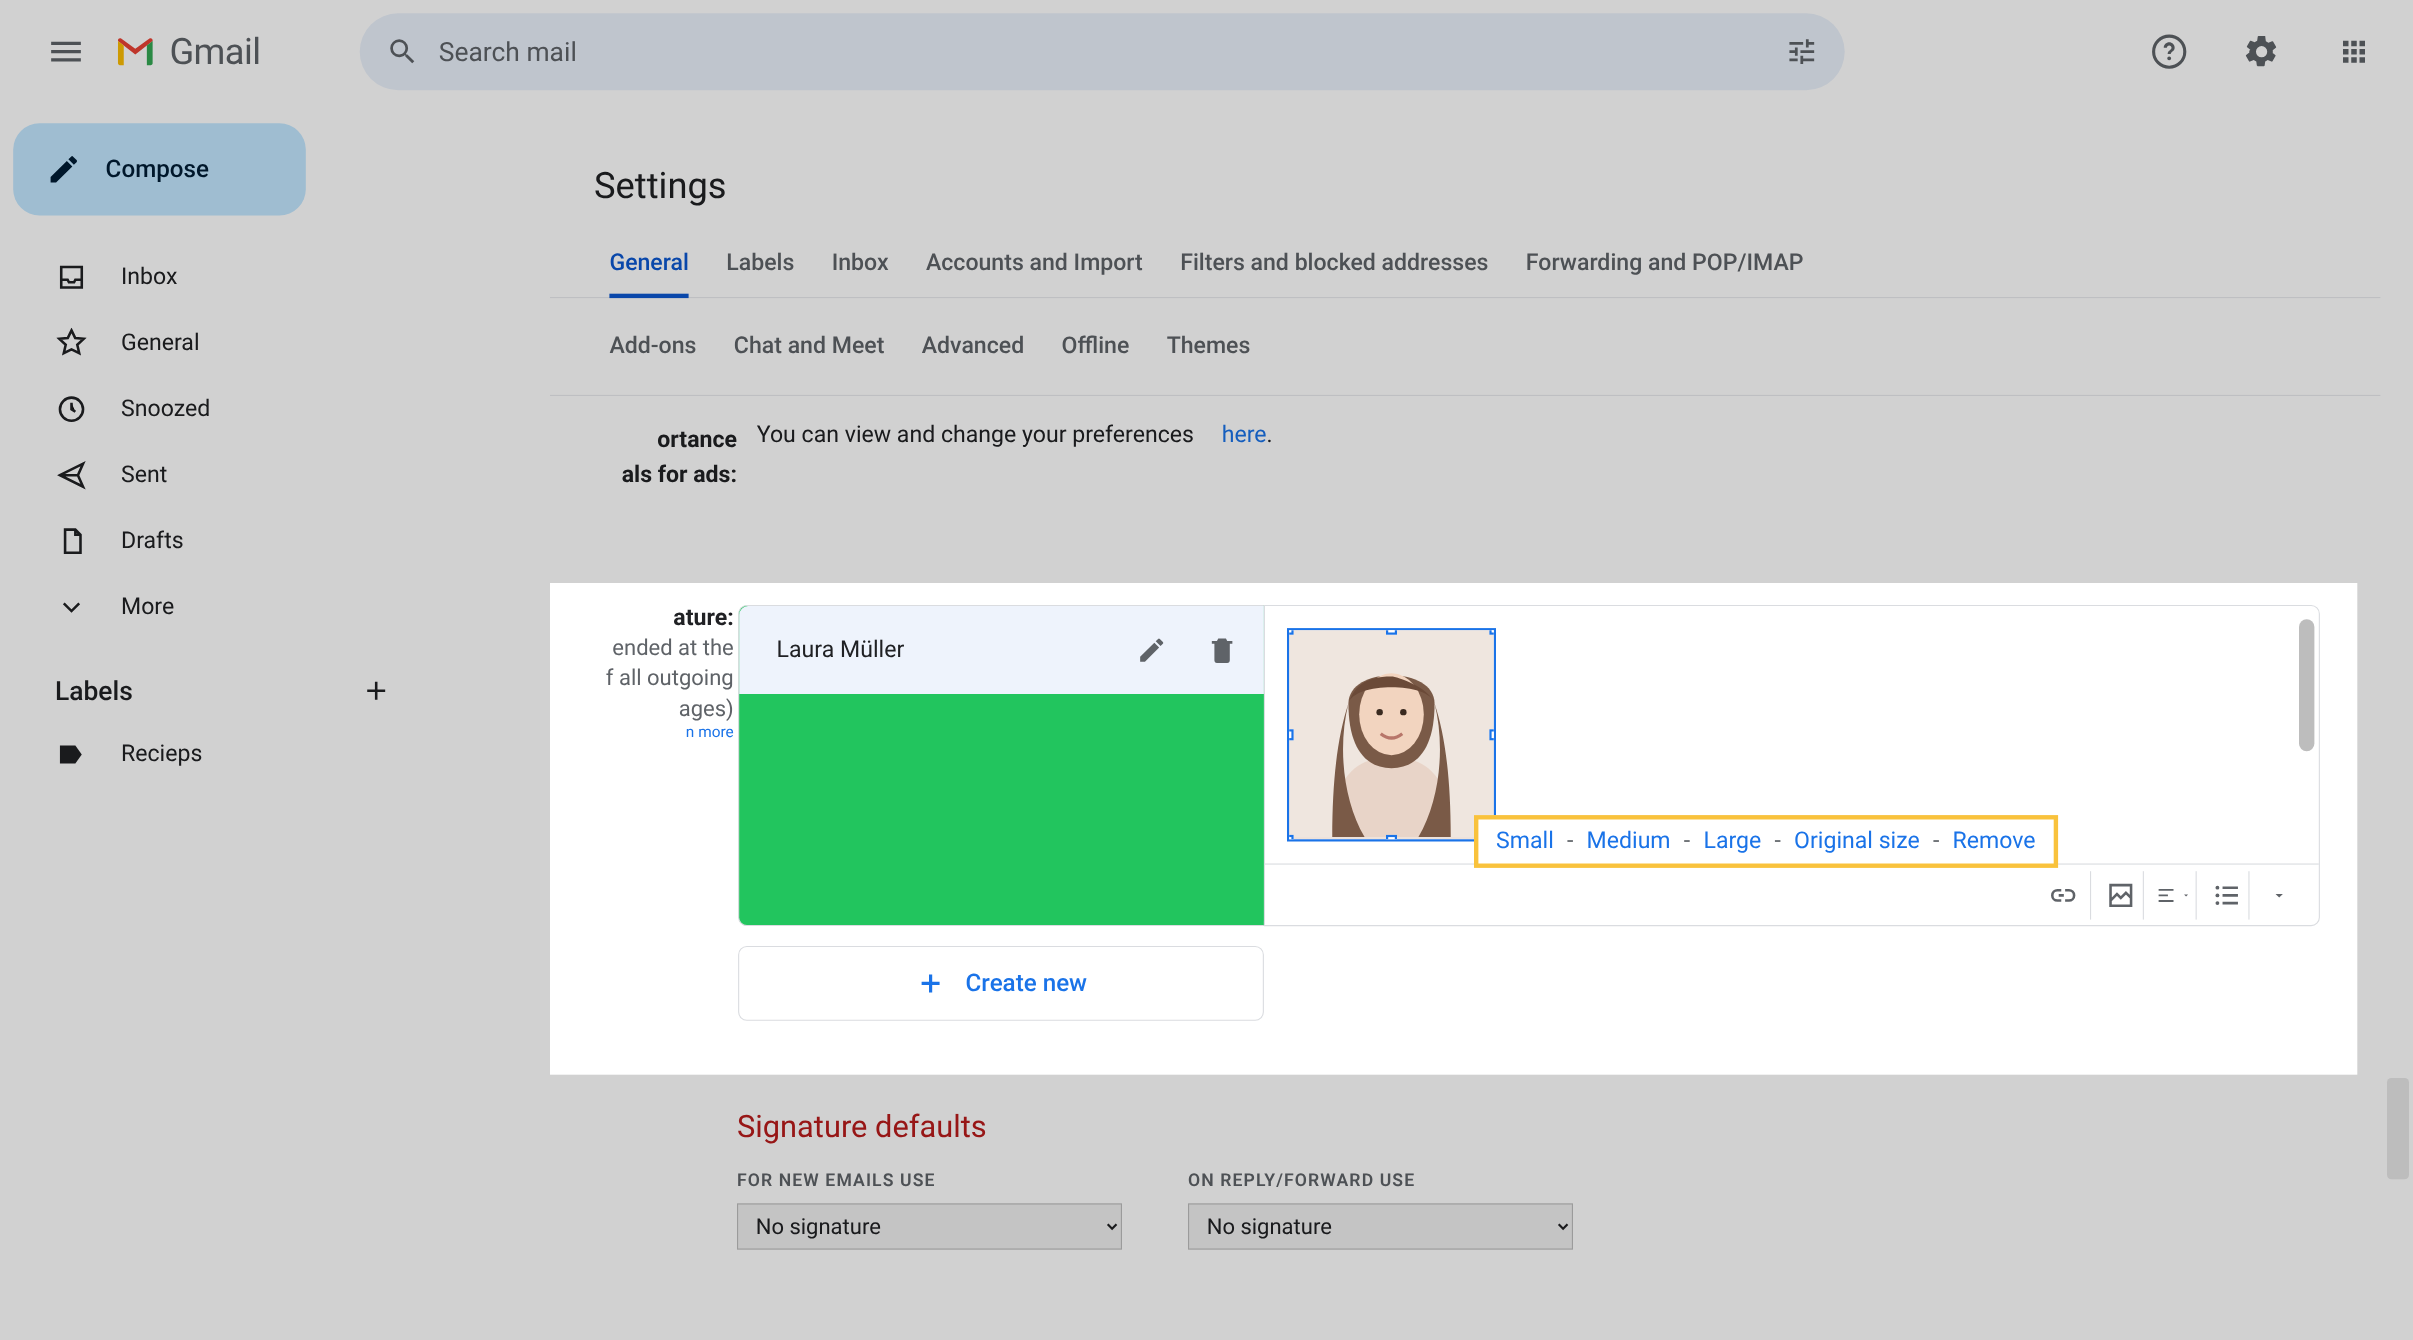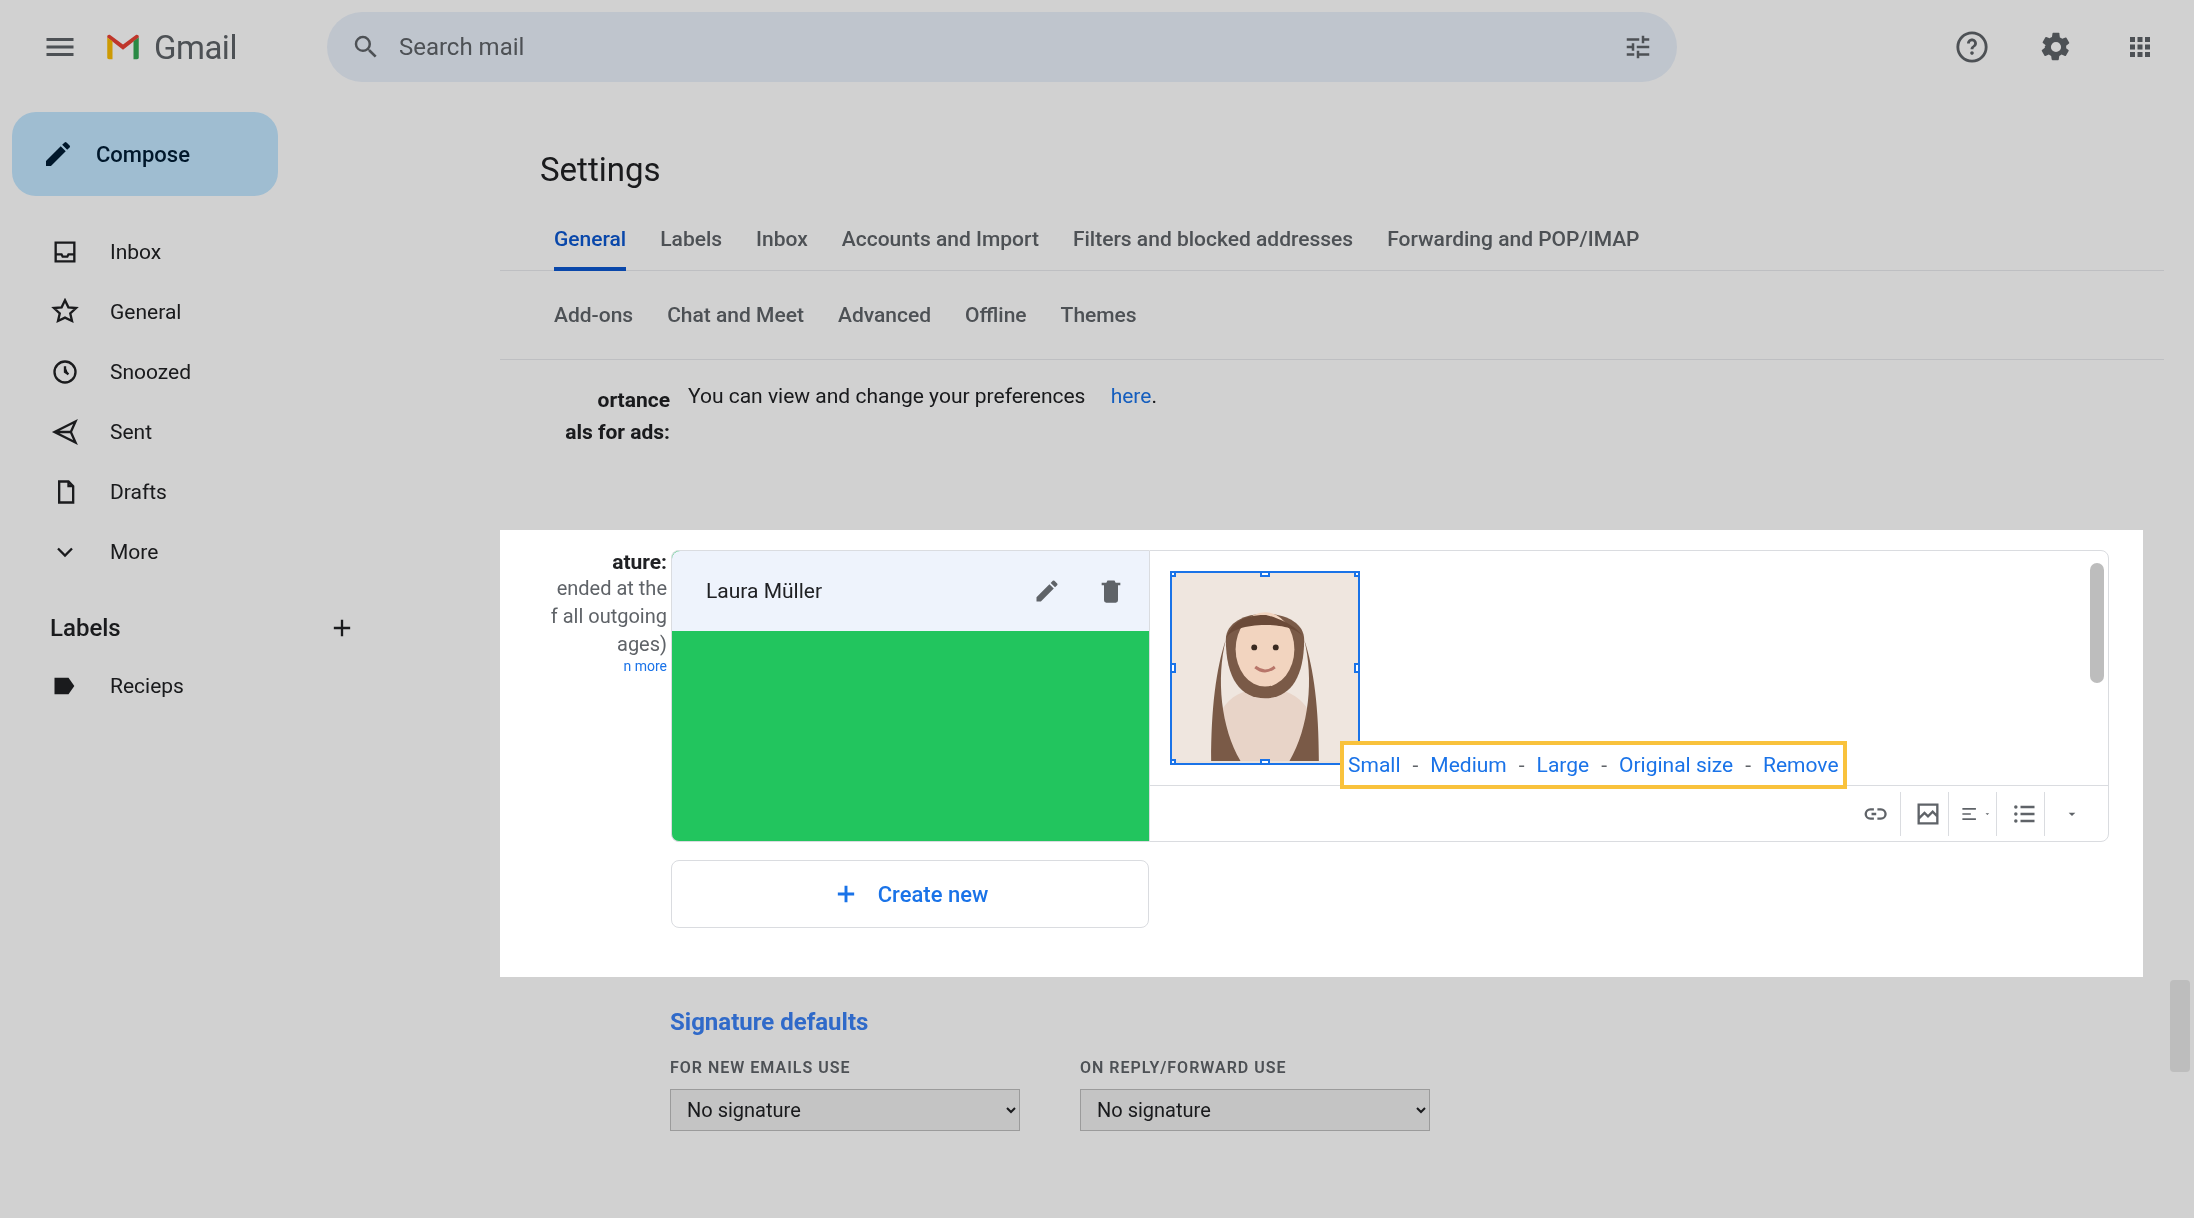--- a/index.html
+++ b/index.html
@@ -59,31 +59,31 @@
 .sig-item-actions { margin-left: auto; display: flex; gap: 24px; }
 .sig-item-actions .ibtn { width: 40px; height: 40px; display: flex; align-items: center; justify-content: center; cursor: pointer; color: #5f6368; }
 .sig-editor { flex: 1; border: 1px solid #dadce0; border-radius: 0 8px 8px 0; background: #fff; display: flex; flex-direction: column; max-width: 960px; }
 .sig-canvas { flex: 1; padding: 20px; position: relative; }
 .avatar-img { width: 190px; height: 194px; border: 2px solid #1a73e8; display: flex; align-items: flex-end; justify-content: center; position: relative; overflow: hidden; background: linear-gradient(180deg,#f3ece8 0%,#ede2da 100%); }
 .avatar-handle { position:absolute; width:10px; height:10px; background:#fff; border:2px solid #1a73e8; }
 .hTL{top:-6px;left:-6px}.hTR{top:-6px;right:-6px}.hBL{bottom:-6px;left:-6px}.hBR{bottom:-6px;right:-6px}
 .hTM{top:-6px;left:calc(50% - 5px)}.hBM{bottom:-6px;left:calc(50% - 5px)}.hML{left:-6px;top:calc(50% - 5px)}.hMR{right:-6px;top:calc(50% - 5px)}
 .sig-scrollbar { position: absolute; right: 4px; top: 12px; width: 14px; height: 120px; background: #bdbdbd; border-radius: 7px; }
 .sig-toolbar { height: 56px; border-top: 1px solid #dadce0; display: flex; align-items: center; padding: 0 20px; gap: 4px; }
-.size-links { border: 4px solid #f9c23c; padding: 8px 4px; background:#fff; display:flex; gap:12px; align-items:center; position:absolute; left:190px; bottom:-4px; z-index:2;}
+.size-links { border: 4px solid #f9c23c; padding: 8px 16px; background:#fff; display:flex; gap:12px; align-items:center; position:absolute; left:190px; bottom:-4px; z-index:2;}
 .size-links a { color: #1a73e8; font-size: 21px; text-decoration: none; cursor:pointer;}
 .size-links .sep { color: #5f6368; font-size: 21px; }
 .toolbar-spacer { flex: 1; }
 .tb-btn { width: 44px; height: 44px; display: flex; align-items: center; justify-content: center; color: #5f6368; cursor: pointer; border-left: 1px solid #dadce0; padding-left:10px;}
 .tb-btn.first { border-left:none; padding-left:0;}
 .create-new-btn { margin-top: 18px; margin-left: 171px; width: 478px; height: 68px; border: 1px solid #dadce0; border-radius: 8px; display: flex; align-items: center; justify-content: center; gap: 18px; color: #1a73e8; font-size: 22px; font-weight: 500; cursor: pointer; background:#fff;}
 
 
 .sig-defaults { position: absolute; left: 670px; top: 1008px; }
-.sd-title { font-size: 24px; font-weight: 700; color: #3b82f6; margin-bottom: 22px; }
+.sd-title { font-size: 28px; font-weight: 400; color: #b91c1c; margin-bottom: 22px; }
 .sd-cols { display: flex; gap: 60px; justify-content: center; }
 .sd-label { font-size: 16px; letter-spacing: 1px; color: #5f6368; font-weight: 600; margin-bottom: 12px; display:block;}
 .sd-select { width: 350px; height: 42px; border: 1px solid #bdbdbd; background: #efefef; font-size: 20px; padding: 0 12px; color: #202124; }
 
 
 .page-scroll-thumb { position:absolute; right:4px; top:980px; width:20px; height:92px; background:#bdbdbd; border-radius:4px; z-index:55;}
 
 svg { display:block; }
 </style>
 </head>

